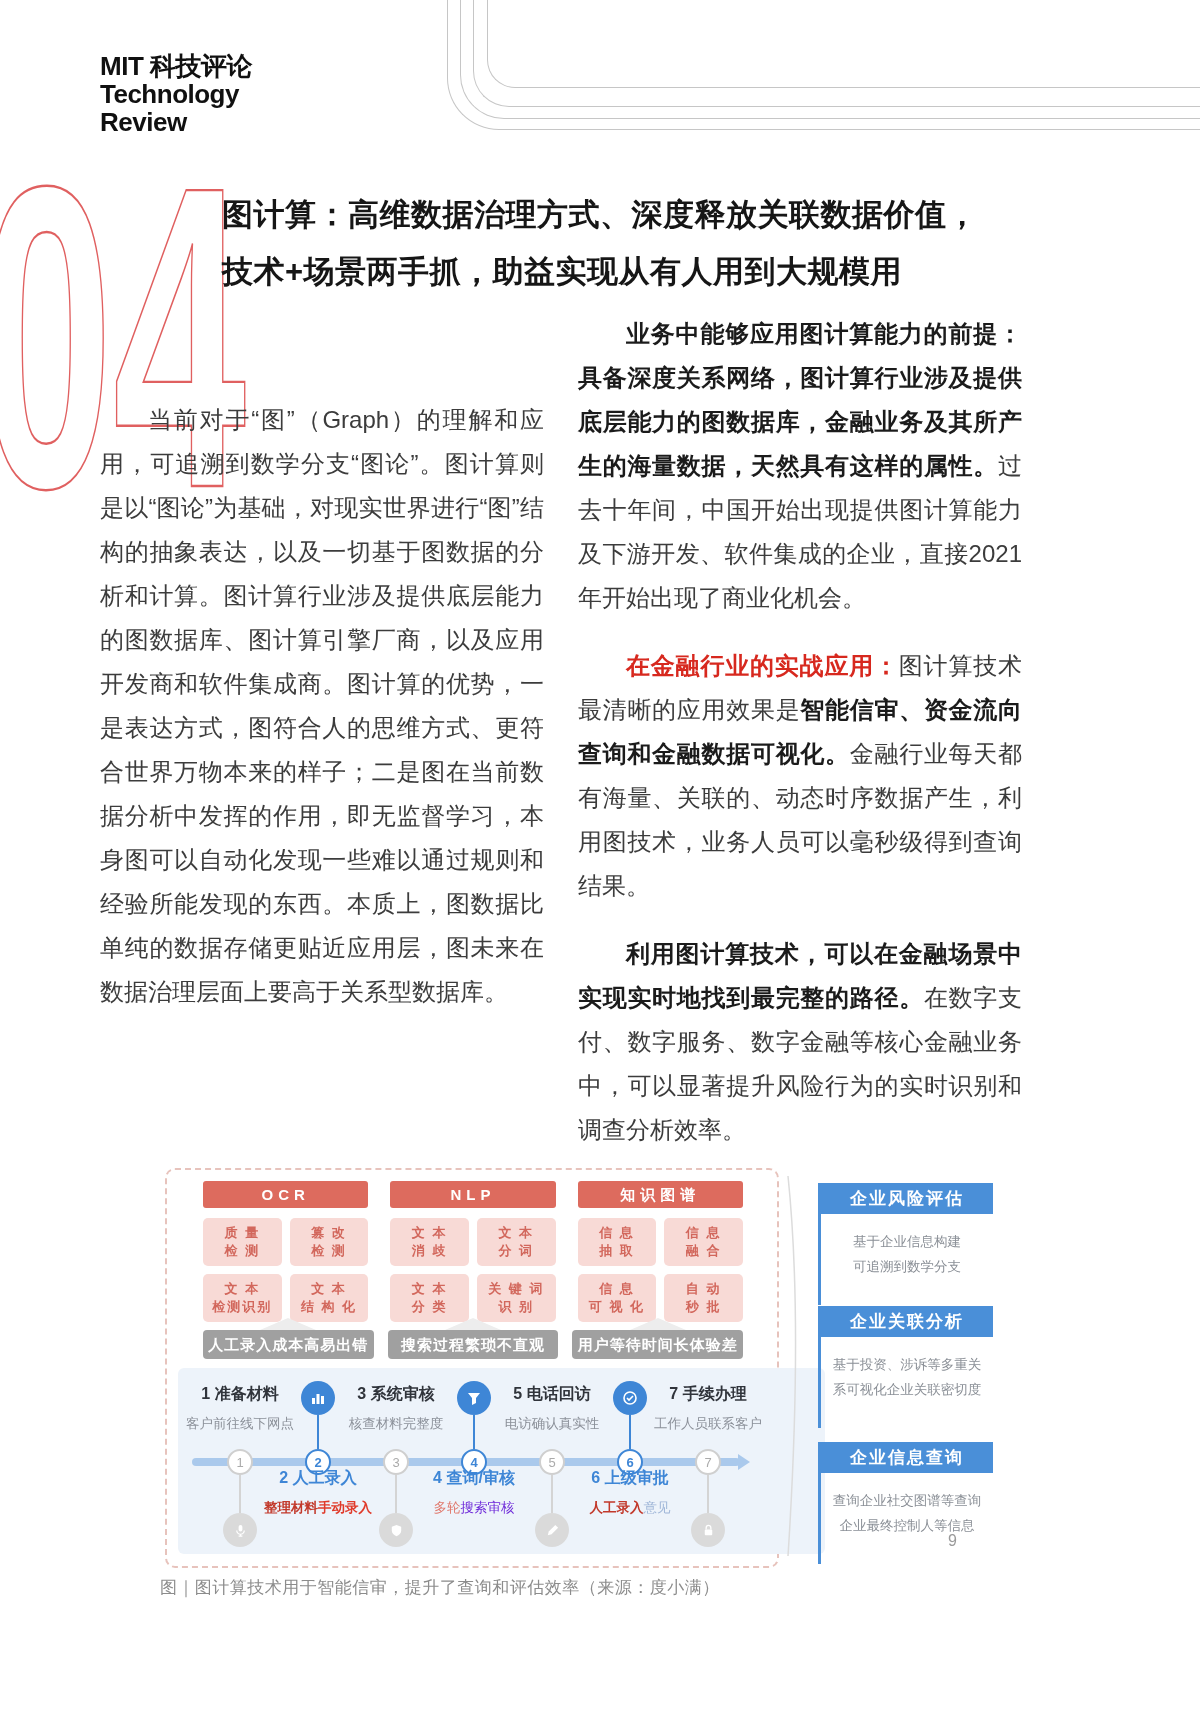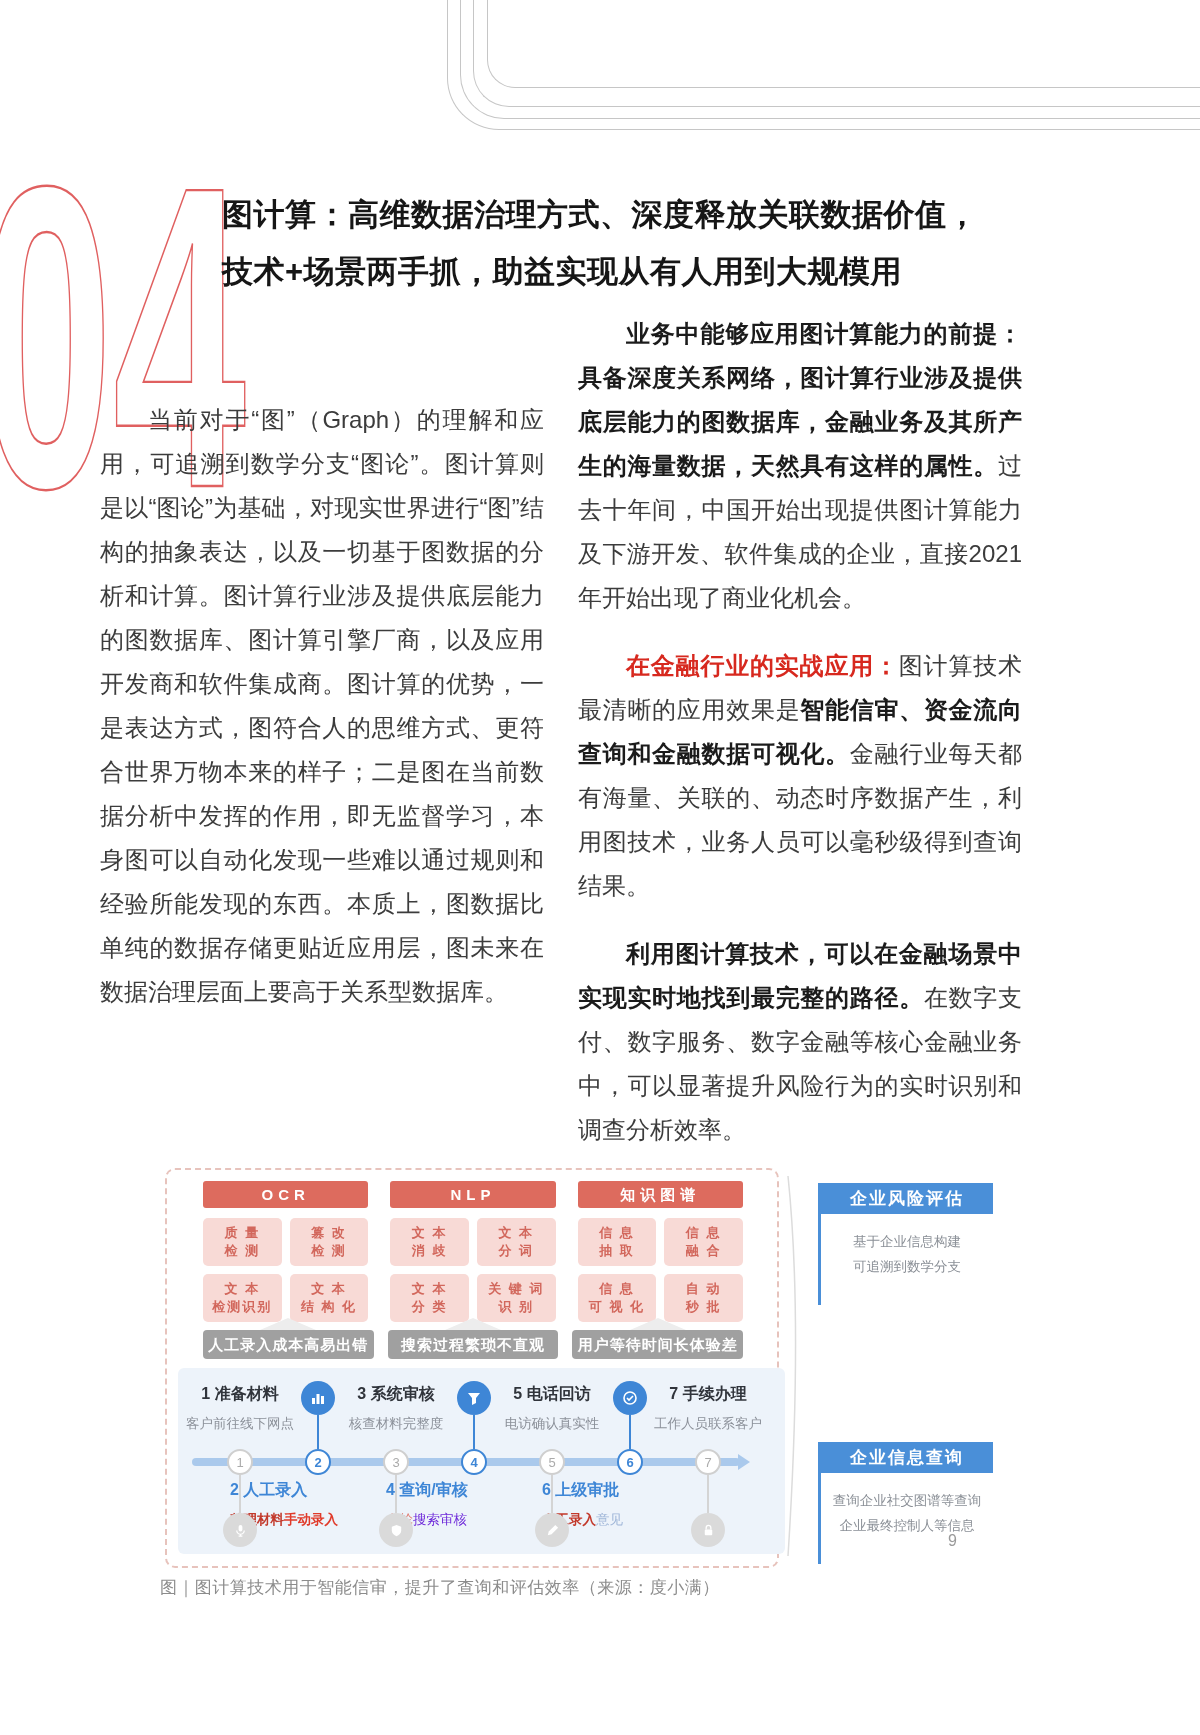--- a/index.html
+++ b/index.html
@@ -46,41 +46,41 @@
   .pain-row{position:absolute;left:203px;top:1318px;width:540px;display:flex;gap:14px;}
   .pain-col{flex:1;position:relative;padding-top:12px;}
   .pain-tri{position:absolute;top:0;left:50%;margin-left:-28px;width:0;height:0;
             border-left:28px solid transparent;border-right:28px solid transparent;
             border-bottom:12px solid #ededed;}
   .pain-bar{height:29px;line-height:29px;border-radius:4px;background:#a0a0a0;color:#fff;
             font-size:15px;font-weight:bold;text-align:center;letter-spacing:1px;}
 
   
   .flow{position:absolute;left:178px;top:1368px;width:607px;height:186px;background:#edf3fa;
-        border-radius:6px;}
+        border-radius:6px;padding-left:40px;}
   .flow *{box-sizing:border-box;}
   .tl-bar{position:absolute;left:14px;top:90px;width:548px;height:8px;background:#aac9ec;
           border-radius:4px;}
   .tl-arrow{position:absolute;left:560px;top:86px;width:0;height:0;
             border-top:8px solid transparent;border-bottom:8px solid transparent;
             border-left:12px solid #aac9ec;}
   .num-circle{position:absolute;top:81px;width:26px;height:26px;border-radius:50%;background:#fff;
               font-size:13px;text-align:center;line-height:23px;}
   .num-odd{border:2px solid #cfcfcf;color:#ababab;}
   .num-even{border:2.5px solid #3e86d6;color:#3e86d6;font-weight:bold;}
   .icon-circle{position:absolute;width:34px;height:34px;border-radius:50%;
                display:flex;align-items:center;justify-content:center;}
   .icon-blue{background:#3e86d6;top:13px;}
   .icon-gray{background:#dadada;top:145px;}
   .vline-blue{position:absolute;top:47px;width:2px;height:34px;background:#3e86d6;}
   .vline-gray{position:absolute;top:107px;width:2px;height:38px;background:#d4d4d4;}
   .step-top{position:absolute;top:16px;width:160px;text-align:center;}
   .step-top .st-title{font-size:16px;font-weight:bold;color:#30343b;}
   .step-top .st-desc{margin-top:10px;font-size:13.5px;color:#8b9099;}
-  .step-bottom{position:absolute;top:112px;width:176px;}
+  .step-bottom{position:absolute;top:100px;width:176px;text-align:center;}
   .step-bottom .sb-title{font-size:16px;font-weight:bold;color:#3e86d6;}
   .step-bottom .sb-sub{margin-top:10px;font-size:13.5px;}
   .sb2-a{color:#c2392b;font-weight:bold;} .sb2-b{color:#e03a2a;font-weight:bold;}
   .sb4-a{color:#e0796d;} .sb4-b{color:#6d28d9;font-weight:normal;margin-top:28px;}
   .sb6-a{color:#c2392b;font-weight:bold;} .sb6-b{color:#9fb6d8;}
 
   
   .connector{position:absolute;left:778px;top:1172px;}
 
   
@@ -91,20 +91,25 @@
                text-align:center;white-space:pre-line;}
 
   .caption{position:absolute;left:160px;top:1576px;font-size:17px;color:#8c8c8c;letter-spacing:0.5px;}
   .page-number{position:absolute;left:948px;top:1532px;font-size:16px;color:#9a9a9a;}
 </style>
 </head>
 <body>
 
 <div class="page">
 
+  <div class="logo">
+    <div>MIT 科技评论</div>
+    <div>Technology</div>
+    <div>Review</div>
+  </div>
 
   <div class="corner-line" style="left:447px;width:753px;height:153px;border-bottom-left-radius:52px;"></div>
   <div class="corner-line" style="left:460px;width:740px;height:142px;border-bottom-left-radius:44px;"></div>
   <div class="corner-line" style="left:473px;width:727px;height:130px;border-bottom-left-radius:36px;"></div>
   <div class="corner-line" style="left:487px;width:713px;height:111px;border-bottom-left-radius:28px;"></div>
 
   <div class="section-number">
     <svg width="270" height="350" viewBox="0 0 270 350">
       <text x="2" y="318" font-size="430" font-weight="bold" fill="none" stroke="#e06060" stroke-width="2.4" textLength="266" lengthAdjust="spacingAndGlyphs">04</text>
     </svg>
@@ -278,20 +283,25 @@
 
   <svg class="connector" width="26" height="388" viewBox="0 0 26 388">
     <path d="M10 4 C 22 120, 18 260, 10 384" fill="none" stroke="#dcdcdc" stroke-width="1.5"></path>
   </svg>
 
   <div class="rpanel" style="top:1183px;height:122px;">
     <div class="rpanel-header">企业风险评估</div>
     <div class="rpanel-body">基于企业信息构建
 可追溯到数学分支</div>
   </div>
+  <div class="rpanel" style="top:1306px;height:122px;">
+    <div class="rpanel-header">企业关联分析</div>
+    <div class="rpanel-body">基于投资、涉诉等多重关
+系可视化企业关联密切度</div>
+  </div>
   <div class="rpanel" style="top:1442px;height:122px;">
     <div class="rpanel-header">企业信息查询</div>
     <div class="rpanel-body">查询企业社交图谱等查询
 企业最终控制人等信息</div>
   </div>
 
   <div class="caption">图｜图计算技术用于智能信审，提升了查询和评估效率（来源：度小满）</div>
   <div class="page-number">9</div>
 
 </div>

